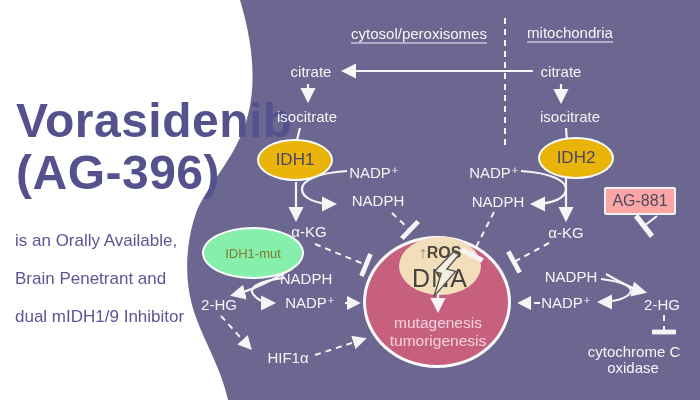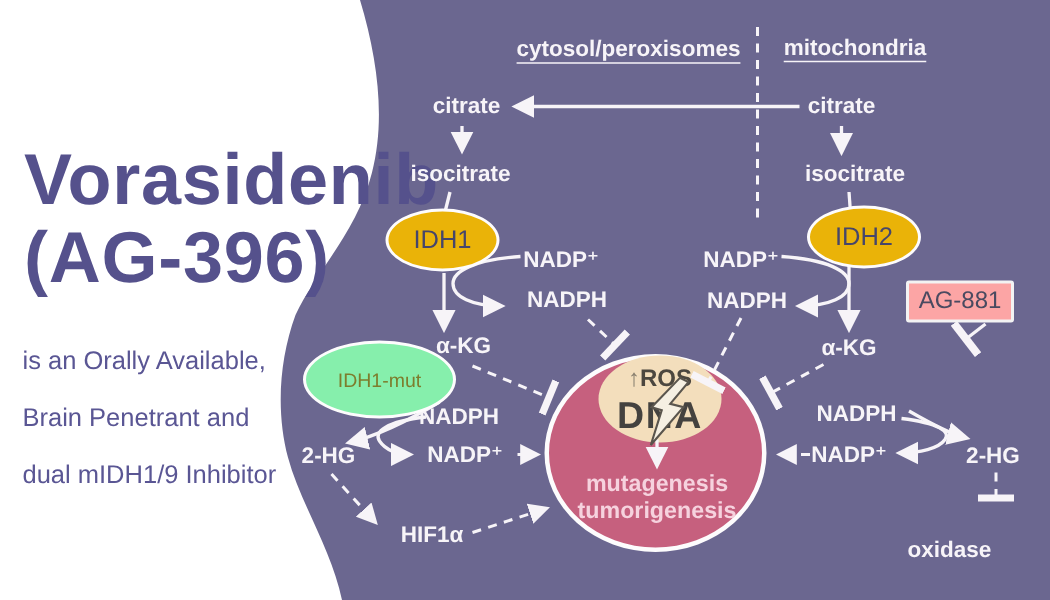--- a/index.html
+++ b/index.html
@@ -14,21 +14,21 @@
     position:absolute;left:16px;top:95px;width:230px;
     color:#55518c;font-size:48px;font-weight:bold;line-height:52px;letter-spacing:.5px;
   }
   .subtitle{
     position:absolute;left:15px;top:222px;width:210px;
     color:#5a5694;font-size:17px;line-height:38px;
   }
   
   .lbl{
     position:absolute;transform:translate(-50%,-50%);
-    color:#f7f4f8;font-size:15px;white-space:nowrap;font-weight:bold;
+    color:#f7f4f8;font-size:15px;white-space:nowrap;
   }
   .hdr{text-decoration:underline;text-underline-offset:4px;}
   
   .ellipse{
     position:absolute;display:flex;align-items:center;justify-content:center;
     border-radius:50%;border:2.5px solid #fdfcfd;box-sizing:border-box;white-space:nowrap;
   }
   .enzyme{background:#eab308;color:#46466b;font-size:17px;}
   .mutant{background:#86efac;color:#7d7d2d;font-size:13px;}
   .inhibitor-box{
@@ -131,20 +131,21 @@
   <span class="lbl" style="left:288px;top:357px">HIF1α</span>
 
   <span class="lbl" style="left:561px;top:71px">citrate</span>
   <span class="lbl" style="left:570px;top:116px">isocitrate</span>
   <span class="lbl" style="left:494px;top:173px">NADP⁺</span>
   <span class="lbl" style="left:498px;top:201px">NADPH</span>
   <span class="lbl" style="left:566px;top:232px">α-KG</span>
   <span class="lbl" style="left:571px;top:276px">NADPH</span>
   <span class="lbl" style="left:566px;top:303px">NADP⁺</span>
   <span class="lbl" style="left:662px;top:304px">2-HG</span>
+  <span class="lbl" style="left:634px;top:351px">cytochrome C</span>
   <span class="lbl" style="left:633px;top:367px">oxidase</span>
 
   <div class="ellipse enzyme" style="left:257px;top:139px;width:76px;height:42px">
     <span>IDH1</span>
   </div>
   <div class="ellipse enzyme" style="left:538px;top:137px;width:76px;height:42px">
     <span>IDH2</span>
   </div>
   <div class="ellipse mutant" style="left:202px;top:227px;width:102px;height:52px">
     <span>IDH1-mut</span>

